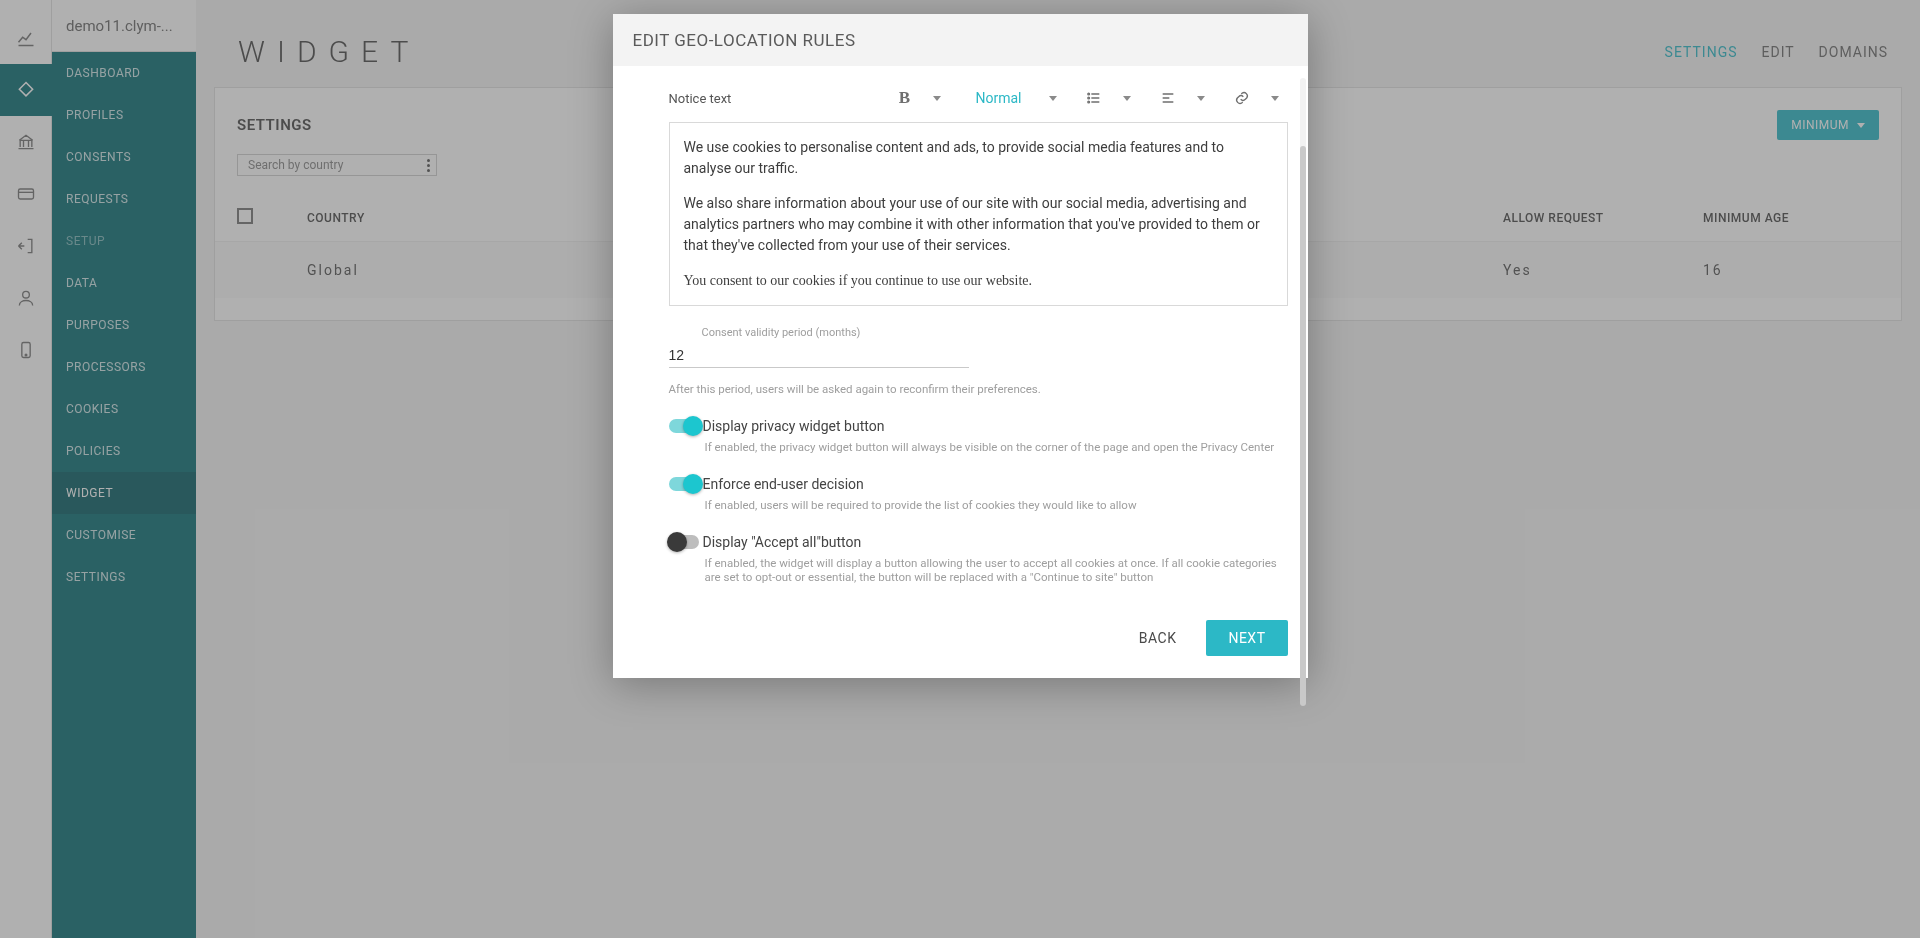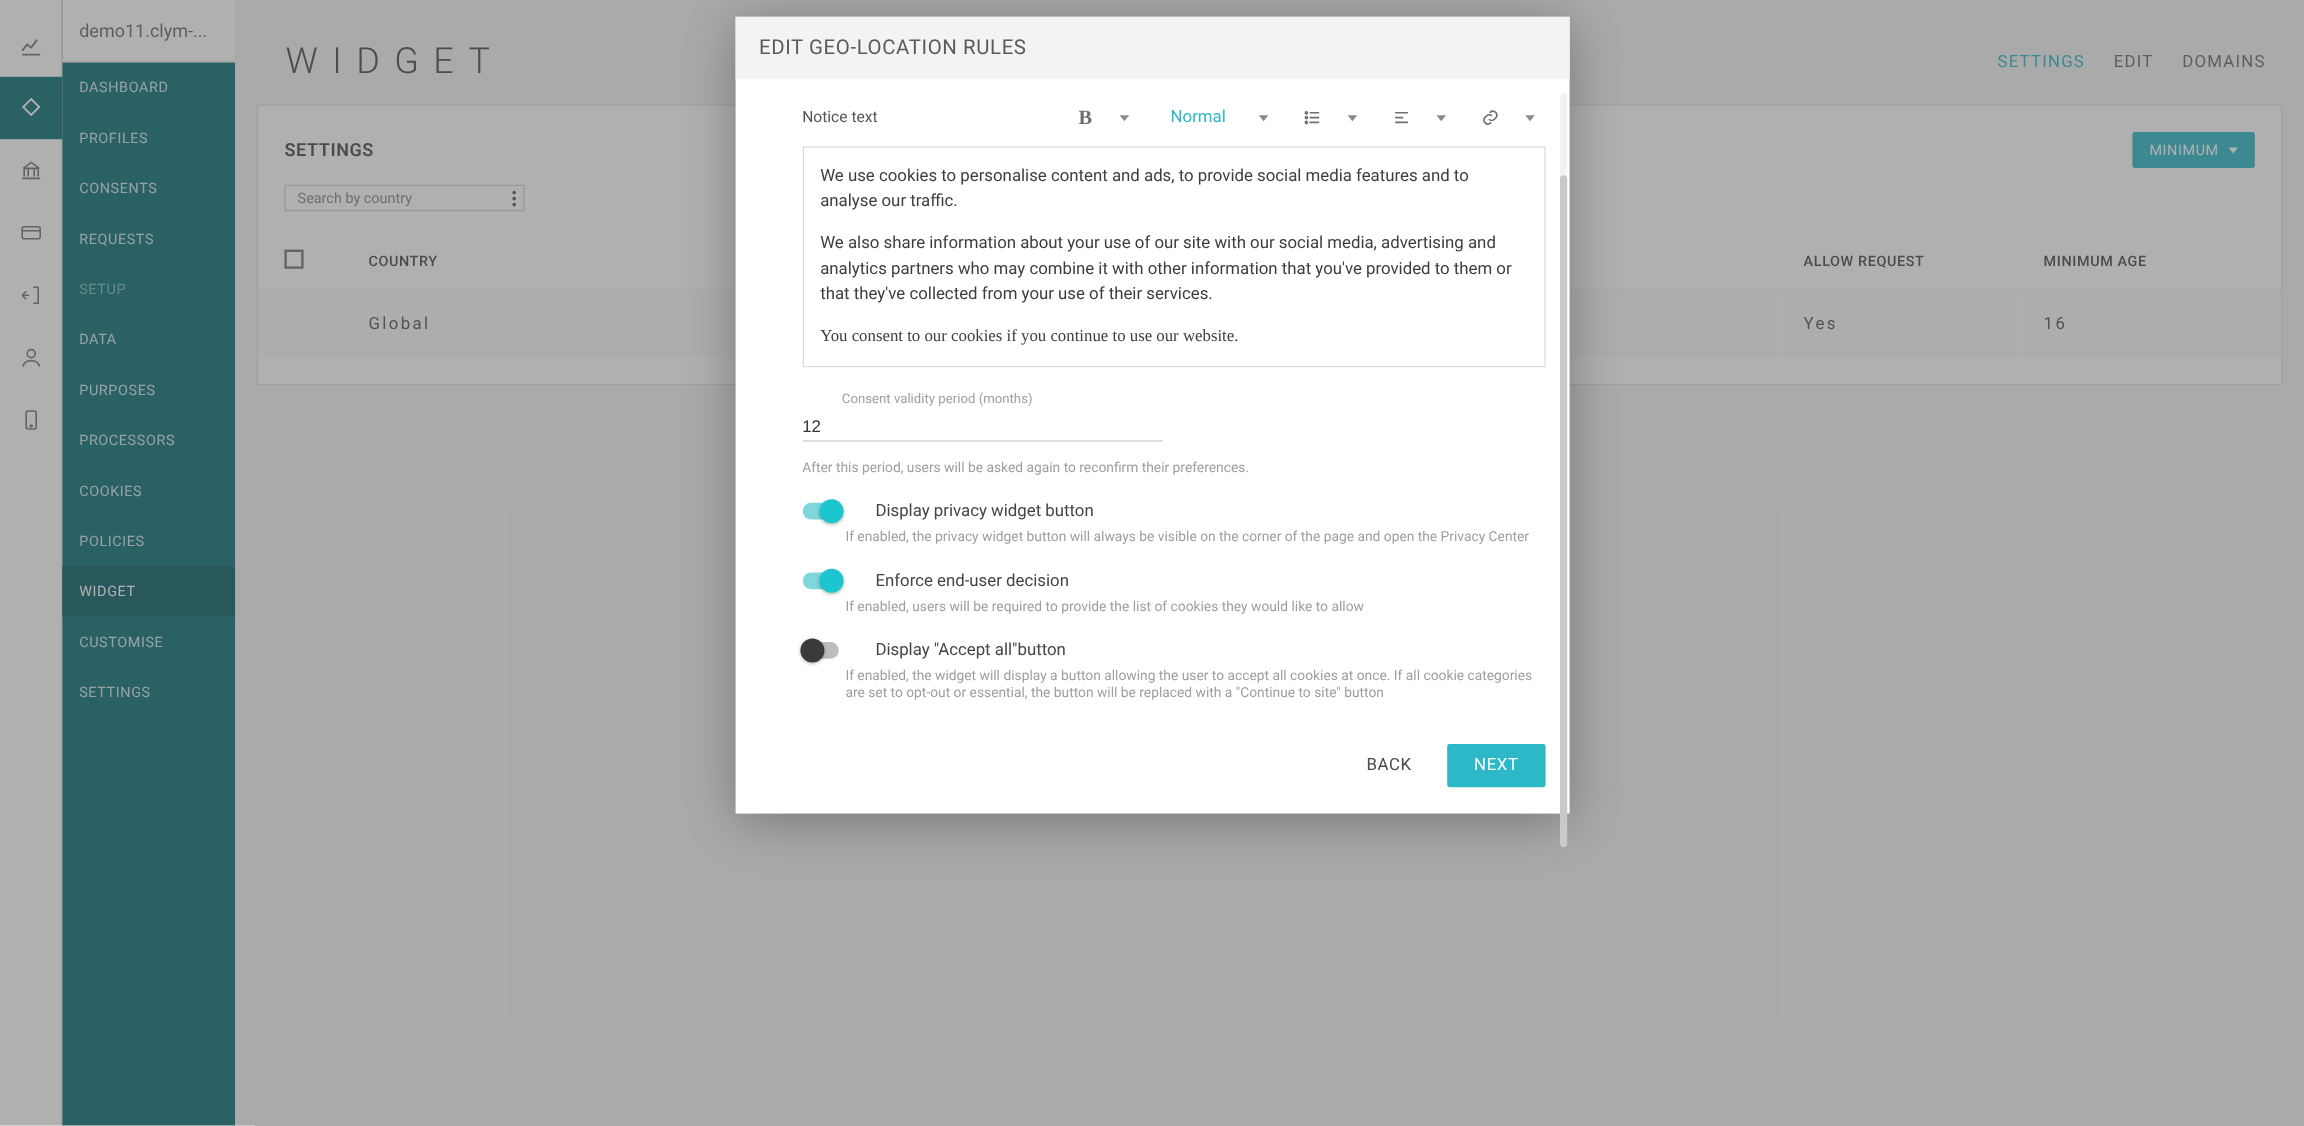--- a/index.html
+++ b/index.html
@@ -193,21 +193,21 @@
 
   .field-block { margin-top: 20px; }
   .field-label { font-size: 11px; color:#9e9e9e; margin-bottom:4px; display:block;margin-left:33px;}
   .field-input {
     width: 300px; border:none; border-bottom:1px solid #c9c9c9;
     padding: 4px 0; font-size:14px; color:#333; background:transparent; outline:none;
   }
   .field-help { font-size: 11.5px; color:#9e9e9e; margin-top: 14px; }
 
   .switch-row { margin-top: 22px; }
-  .switch-head { display:flex; align-items:center; gap:31px; }
+  .switch-head { display:flex; align-items:center; gap:4px; }
   .switch-title { font-size:14px; color:#444; }
   .switch-desc { font-size:11.5px; color:#9e9e9e; margin-top:6px; margin-left:0; }
 
   .switch {
     width: 30px; height: 14px; border-radius: 8px; position:relative; flex:0 0 auto;
     margin-left:-36px;
   }
   .switch .knob {
     position:absolute; top:-3px; width:20px; height:20px; border-radius:50%;
     box-shadow: 0 1px 3px rgba(0,0,0,.3);

